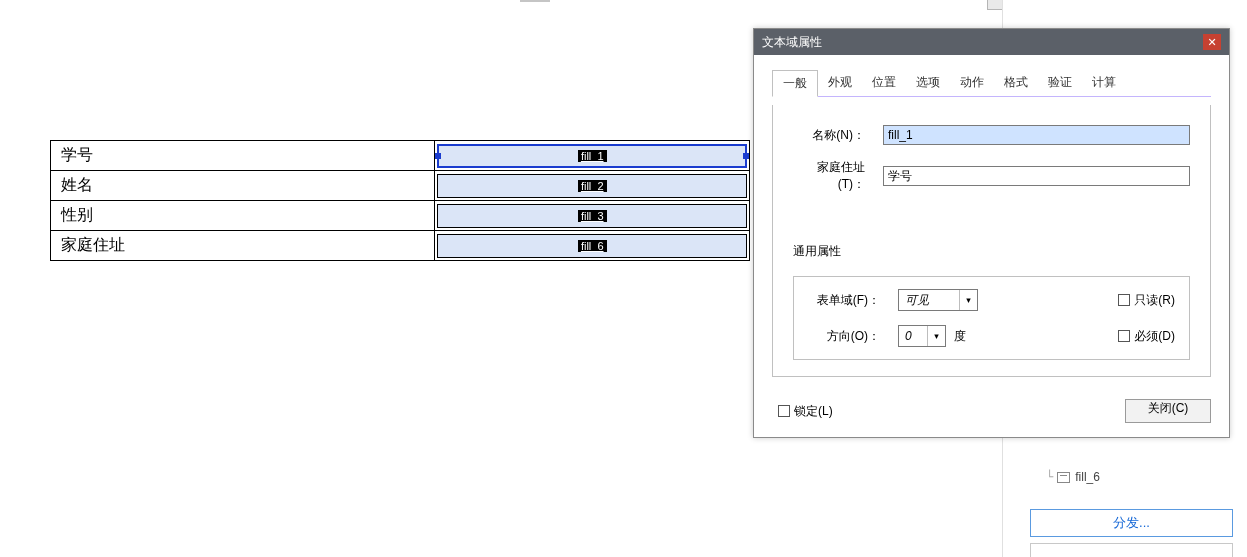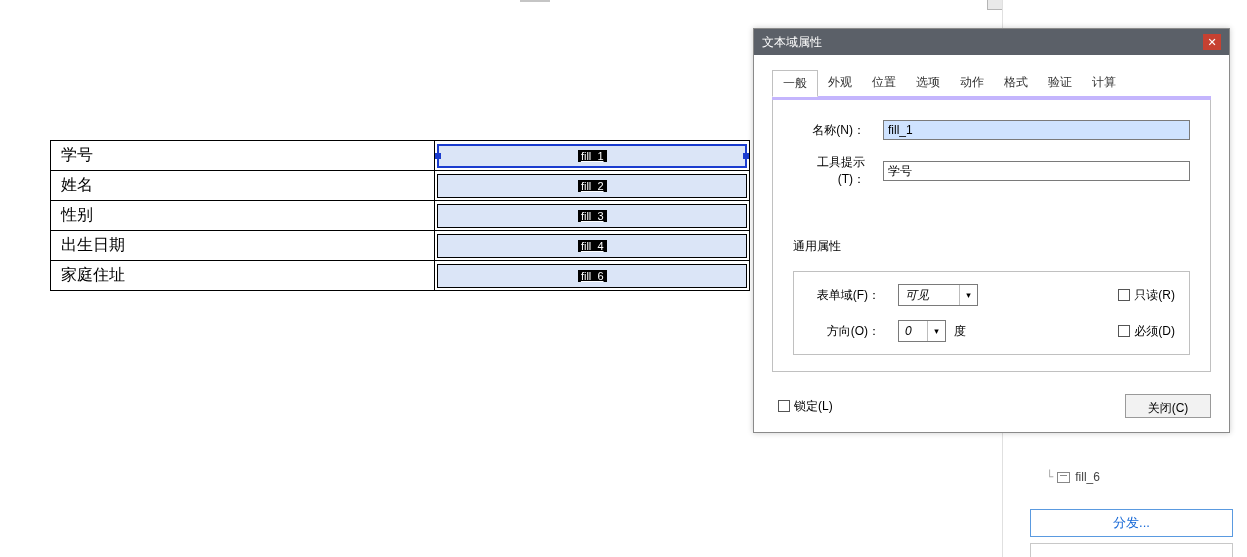--- a/index.html
+++ b/index.html
@@ -116,22 +116,22 @@
     align-items: center;
     justify-content: center;
     font-size: 11px;
     cursor: pointer;
   }
   .dialog-body {
     padding: 14px 18px 12px 18px;
   }
   .tabs {
     display: flex;
-    border-bottom: 4px solid #c4b5fd;
-    margin-bottom: 0;
+    border-bottom: 1px solid #c4b5fd;
+    margin-bottom: 8px;
   }
   .tab {
     padding: 4px 10px;
     font-size: 12px;
     color: #333;
     cursor: pointer;
     position: relative;
     top: 1px;
   }
   .tab.active {
@@ -211,21 +211,21 @@
     display: flex;
     align-items: center;
     padding: 10px 18px 14px 24px;
   }
   .btn {
     min-width: 86px;
     height: 24px;
     border: 1px solid #9a9a9a;
     background: #f2f2f2;
     display: inline-flex;
-    align-items: flex-end;
+    align-items: flex-start;
     justify-content: center;
     cursor: pointer;
     font-size: 12px;
   }
   .footer-right { margin-left: auto; }
 
   
   .right-panel {
     position: absolute;
     left: 1023px;
@@ -338,28 +338,20 @@
         </tr>
         <tr>
           <td class="label-cell">性别</td>
           <td class="field-cell">
             <div class="form-field">
               <span class="fname">fill_3</span>
             </div>
           </td>
         </tr>
         <tr>
-          <td class="label-cell">出生日期</td>
-          <td class="field-cell">
-            <div class="form-field">
-              <span class="fname">fill_4</span>
-            </div>
-          </td>
-        </tr>
-        <tr>
           <td class="label-cell">家庭住址</td>
           <td class="field-cell">
             <div class="form-field">
               <span class="fname">fill_6</span>
             </div>
           </td>
         </tr>
       </tbody>
   </table>
 </div>
@@ -379,21 +371,21 @@
       <div class="tab">格式</div>
       <div class="tab">验证</div>
       <div class="tab">计算</div>
     </div>
     <div class="panel">
       <div class="row">
         <span class="lbl">名称(N)：</span>
         <input class="txt-input sel" value="fill_1" style="">
       </div>
       <div class="row">
-        <span class="lbl">工具提示(T)：</span>
+        <span class="lbl">家庭住址(T)：</span>
         <input class="txt-input" value="学号" style="">
       </div>
 
       <div class="group-title">通用属性</div>
       <div class="fieldset">
         <div class="row">
           <span class="lbl">表单域(F)：</span>
           <span class="select">
             <span class="sel-val">可见</span>
             <span class="sel-arrow">▾</span>

